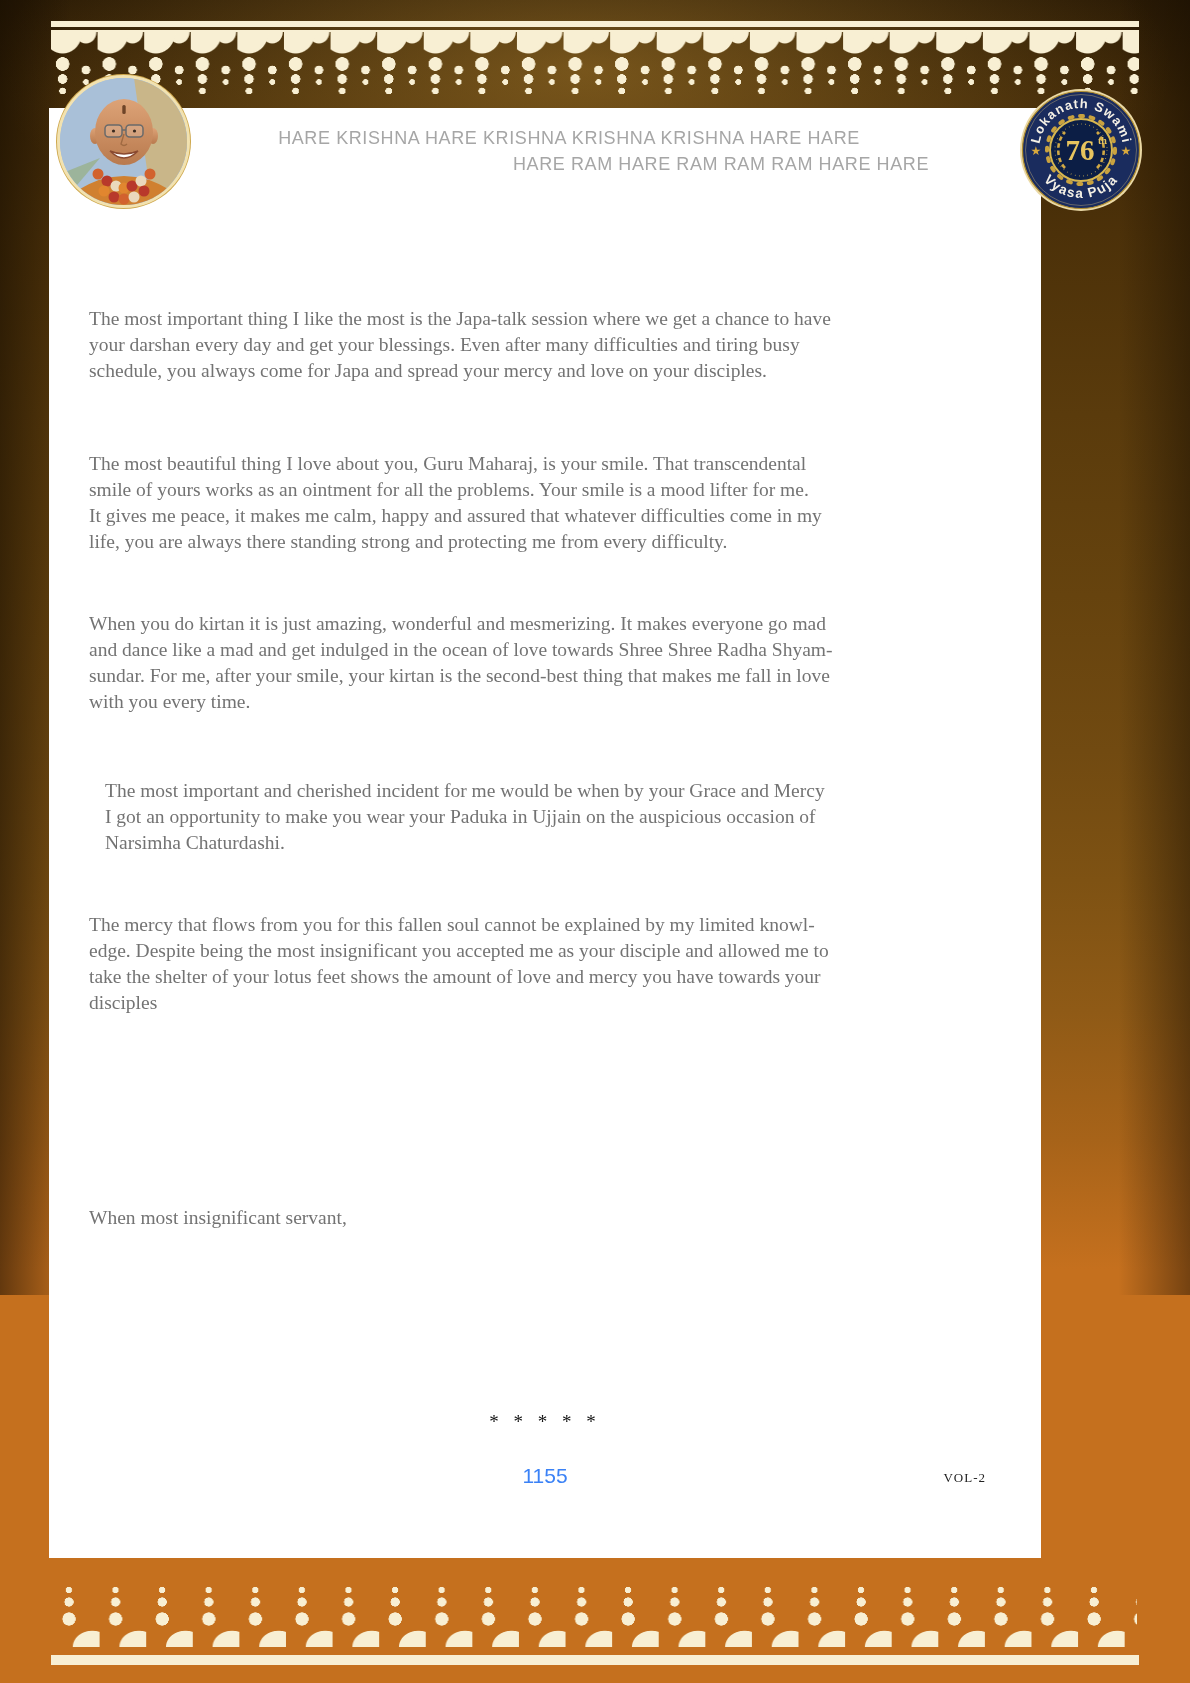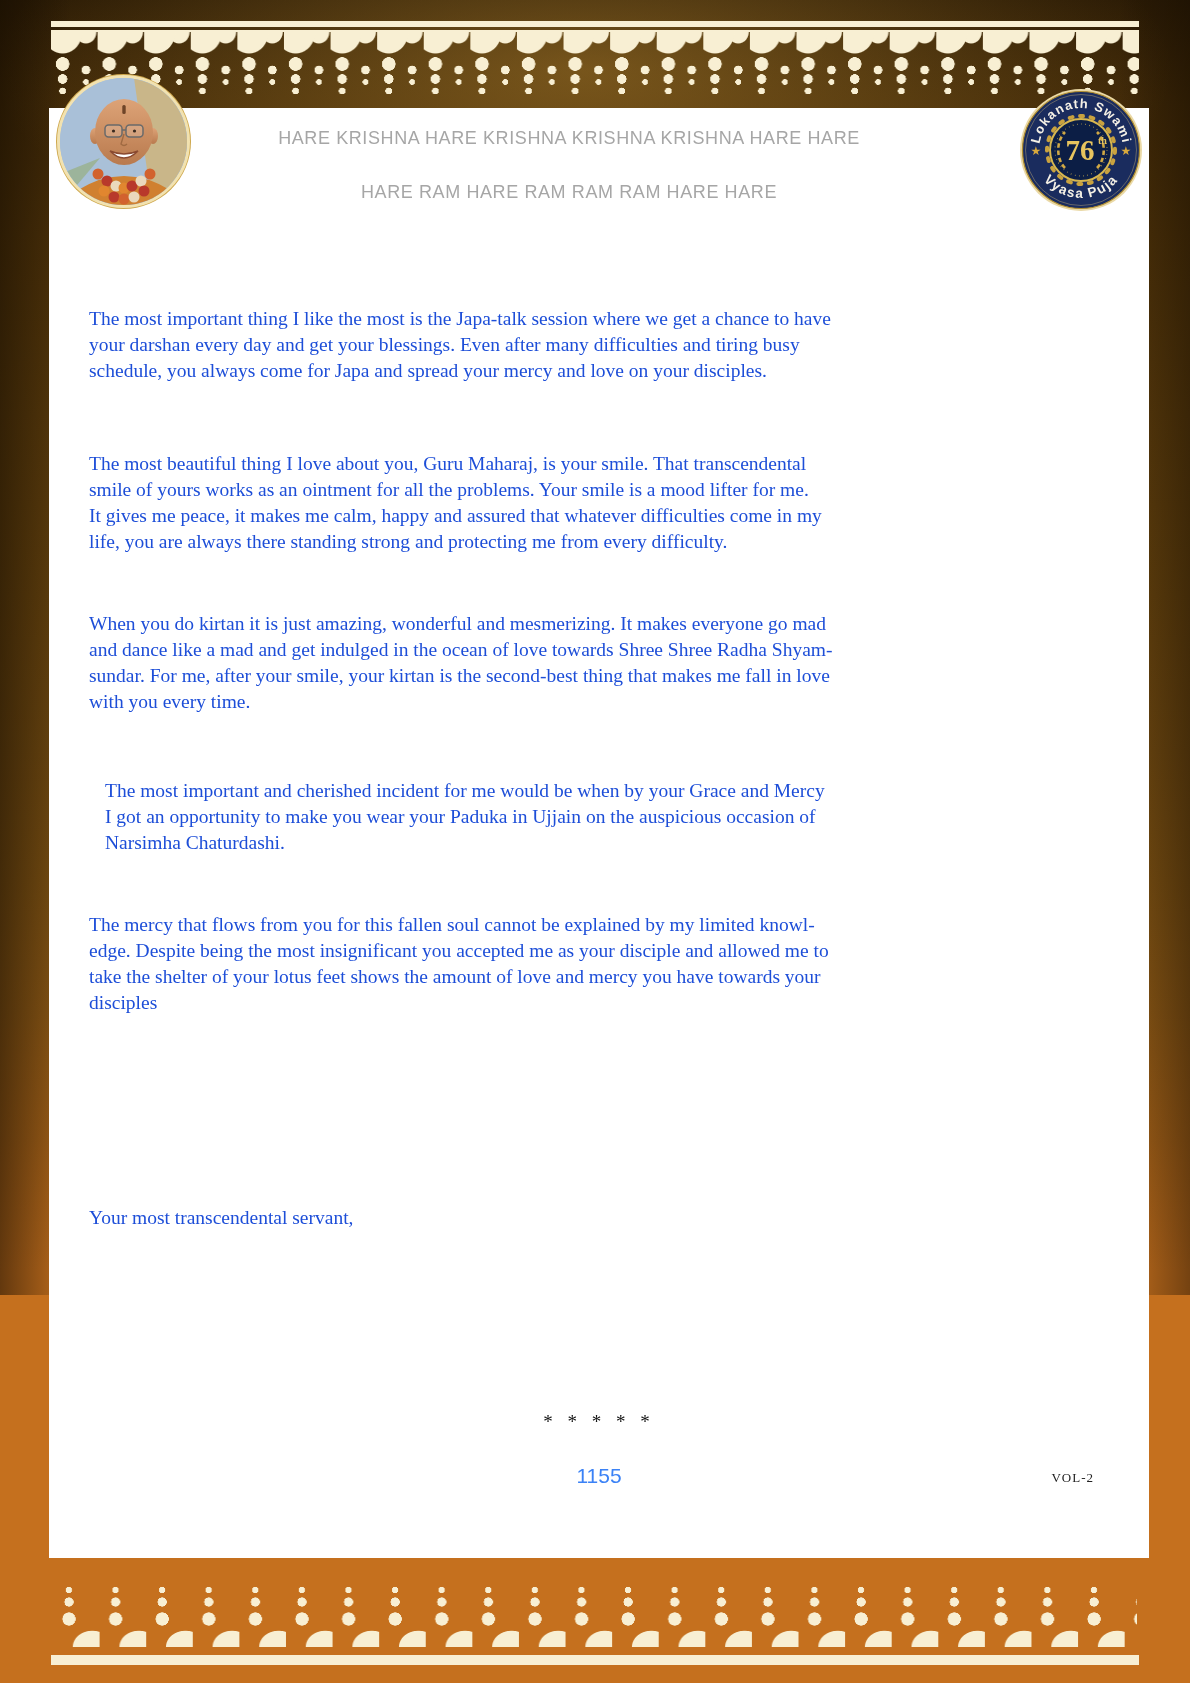--- a/index.html
+++ b/index.html
@@ -37,43 +37,44 @@
     background-image:
       radial-gradient(circle 3.4px at 16px 7px,  #F8EFD3 3px,   rgba(0,0,0,0) 3.4px),
       radial-gradient(circle 4.8px at 16px 19px, #F8EFD3 4.4px, rgba(0,0,0,0) 4.8px),
       radial-gradient(circle 6.8px at 16px 36px, #F8EFD3 6.4px, rgba(0,0,0,0) 6.8px),
       radial-gradient(ellipse 24px 20px at 39.3px 64px, #F8EFD3 19px, rgba(0,0,0,0) 20px);
     background-size:46.6px 64px;background-repeat:repeat-x;
   }
   .stripe.s3{top:1655px;height:10px;}
   
   .sheet{
-    position:absolute;left:49px;top:108px;width:1100px;height:1450px;
+    position:absolute;left:49px;top:108px;width:948px;height:1450px;
     background:#FFFFFF;
+    padding-left:44px;
   }
   
   .mantra{
     position:absolute;left:160px;width:720px;text-align:center;
     font-family:"Liberation Sans","DejaVu Sans",sans-serif;
     font-size:18px;color:#A6A6A6;letter-spacing:.6px;white-space:nowrap;
   }
   .mantra.m1{top:20px;}
-  .mantra.m2{top:74px;}
+  .mantra.m2{top:46px;text-align:right;}
   
   .photo{
     position:absolute;left:8px;top:-33px;width:127px;height:127px;border-radius:50%;
     border:3px solid #F2E2B0;box-shadow:0 0 0 1px #CFA94F;overflow:hidden;background:#A9C0D8;
   }
   .photo svg{display:block;}
   
   .badge{position:absolute;left:970px;top:-20px;width:124px;height:124px;}
   
   .para{
     position:absolute;left:40px;width:1040px;margin:0;
-    font-size:19.5px;line-height:26px;color:#1d4ed8;white-space:pre-line;
+    font-size:19.5px;line-height:26px;color:#737373;white-space:pre-line;
   }
   .p1{top:198px;} .p2{top:343px;} .p3{top:503px;} .p4{top:670px;margin-left:16px;} .p5{top:804px;} .p6{top:970px;}
   .sig1{top:1097px;} .sig2{top:1179px;} .sig3{top:1219px;}
   .stars{
     position:absolute;left:0;width:100%;top:1303px;text-align:center;margin:0;
     font-size:19px;letter-spacing:5px;color:#141414;
   }
   .pagenum{
     position:absolute;left:0;width:100%;top:1356px;text-align:center;margin:0;
     font-family:"Liberation Sans","DejaVu Sans",sans-serif;font-size:21px;color:#3b82f6;
@@ -175,18 +176,18 @@
 It gives me peace, it makes me calm, happy and assured that whatever difficulties come in my
 life, you are always there standing strong and protecting me from every difficulty.</p>
   <p class="para p4">The most important and cherished incident for me would be when by your Grace and Mercy
 I got an opportunity to make you wear your Paduka in Ujjain on the auspicious occasion of
 Narsimha Chaturdashi.</p>
   <p class="para p5">The mercy that flows from you for this fallen soul cannot be explained by my limited knowl-
 edge. Despite being the most insignificant you accepted me as your disciple and allowed me to
 take the shelter of your lotus feet shows the amount of love and mercy you have towards your
 disciples</p>
 
-  <p class="para sig1">Your most transcendental servant,</p>
+  <p class="para sig1">When most insignificant servant,</p>
 
   <p class="stars">* * * * *</p>
   <p class="pagenum">1155</p>
   <p class="vol">VOL-2</p>
 </div>
 
 </body></html>

